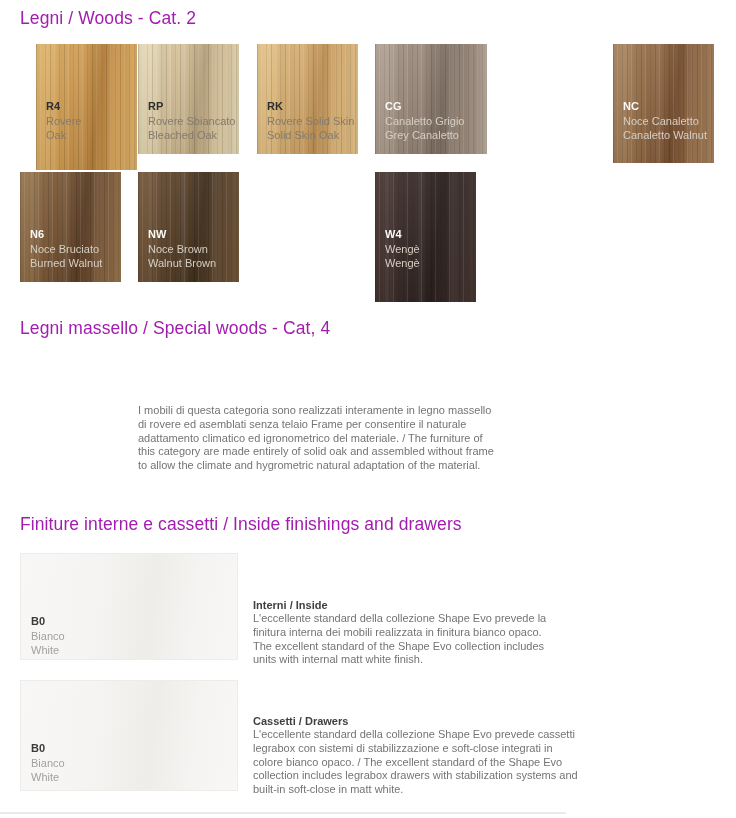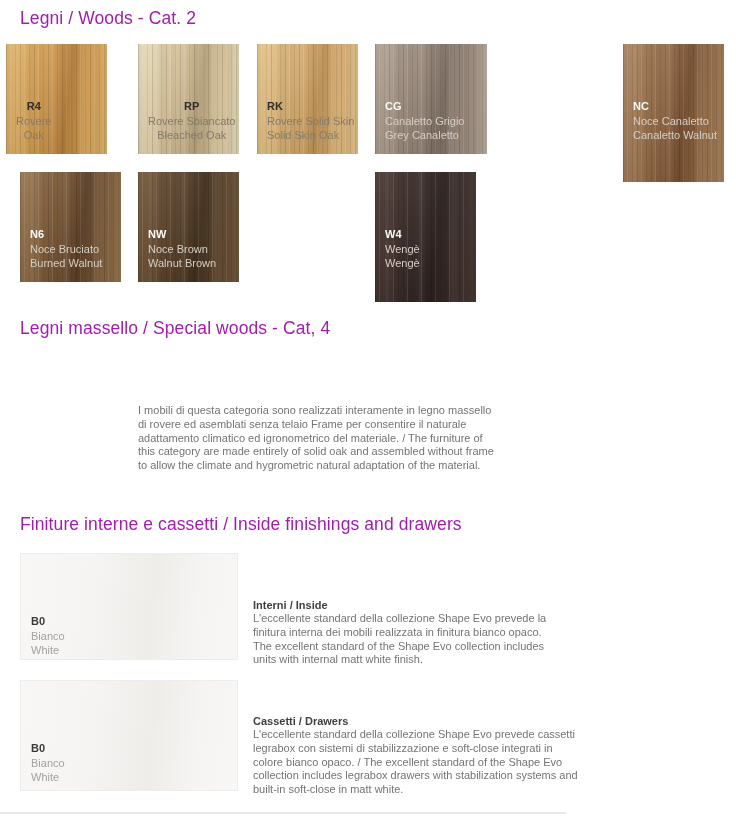--- a/index.html
+++ b/index.html
@@ -80,49 +80,49 @@
   <div class="text-block" style="left:253px;top:714px;width:332px">
     <div class="block-heading">Cassetti / Drawers</div>
     <div class="block-body">L'eccellente standard della collezione Shape Evo prevede cassetti
 legrabox con sistemi di stabilizzazione e soft-close integrati in
 colore bianco opaco. / The excellent standard of the Shape Evo
 collection includes legrabox drawers with stabilization systems and
 built-in soft-close in matt white.</div>
   </div>
 
   <div class="bottom-rule"></div>
-<div class="swatch grain theme-dark" style="left: 6px; top: 44px; width: 101px; height: 110px; background: linear-gradient(97deg, rgb(224, 182, 110) 0%, rgb(212, 160, 85) 34%, rgb(184, 129, 60) 60%, rgb(212, 160, 85) 80%, rgb(224, 182, 110) 100%); text-align: center;">
+<div class="swatch grain theme-dark" style="left: 36px; top: 44px; width: 101px; height: 126px; background: linear-gradient(97deg, rgb(224, 182, 110) 0%, rgb(212, 160, 85) 34%, rgb(184, 129, 60) 60%, rgb(212, 160, 85) 80%, rgb(224, 182, 110) 100%);">
       <div class="swatch-label">
         <div class="code">R4</div>
         <div class="name">Rovere</div>
         <div class="name">Oak</div>
       </div>
     </div>
-    <div class="swatch grain theme-dark" style="left: 138px; top: 44px; width: 101px; height: 110px; background: linear-gradient(97deg, rgb(231, 220, 187) 0%, rgb(217, 197, 157) 34%, rgb(187, 166, 127) 60%, rgb(217, 197, 157) 80%, rgb(231, 220, 187) 100%); text-align: center;">
+    <div class="swatch grain theme-dark" style="left: 138px; top: 44px; width: 101px; height: 110px; background: linear-gradient(97deg, rgb(231, 220, 187) 0%, rgb(217, 197, 157) 34%, rgb(187, 166, 127) 60%, rgb(217, 197, 157) 80%, rgb(231, 220, 187) 100%);">
       <div class="swatch-label">
         <div class="code">RP</div>
         <div class="name">Rovere Sbiancato</div>
         <div class="name">Bleached Oak</div>
       </div>
     </div>
     <div class="swatch grain theme-dark" style="left: 257px; top: 44px; width: 101px; height: 110px; background: linear-gradient(97deg, rgb(230, 196, 139) 0%, rgb(216, 177, 117) 34%, rgb(194, 148, 87) 60%, rgb(216, 177, 117) 80%, rgb(230, 196, 139) 100%);">
       <div class="swatch-label">
         <div class="code">RK</div>
         <div class="name">Rovere Solid Skin</div>
         <div class="name">Solid Skin Oak</div>
       </div>
     </div>
     <div class="swatch grain theme-light" style="left: 375px; top: 44px; width: 112px; height: 110px; background: linear-gradient(97deg, rgb(178, 164, 149) 0%, rgb(156, 139, 125) 34%, rgb(127, 112, 100) 60%, rgb(156, 139, 125) 80%, rgb(178, 164, 149) 100%);">
       <div class="swatch-label">
         <div class="code">CG</div>
         <div class="name">Canaletto Grigio</div>
         <div class="name">Grey Canaletto</div>
       </div>
     </div>
-    <div class="swatch grain theme-light" style="left: 613px; top: 44px; width: 101px; height: 138px; background: linear-gradient(97deg, rgb(170, 134, 97) 0%, rgb(149, 109, 73) 34%, rgb(120, 80, 49) 60%, rgb(149, 109, 73) 80%, rgb(170, 134, 97) 100%); margin-left: 10px;">
+    <div class="swatch grain theme-light" style="left: 613px; top: 44px; width: 101px; height: 119px; background: linear-gradient(97deg, rgb(170, 134, 97) 0%, rgb(149, 109, 73) 34%, rgb(120, 80, 49) 60%, rgb(149, 109, 73) 80%, rgb(170, 134, 97) 100%);">
       <div class="swatch-label">
         <div class="code">NC</div>
         <div class="name">Noce Canaletto</div>
         <div class="name">Canaletto Walnut</div>
       </div>
     </div>
     <div class="swatch grain theme-light" style="left: 20px; top: 172px; width: 101px; height: 110px; background: linear-gradient(97deg, rgb(154, 121, 80) 0%, rgb(125, 90, 57) 34%, rgb(93, 64, 38) 60%, rgb(125, 90, 57) 80%, rgb(154, 121, 80) 100%);">
       <div class="swatch-label">
         <div class="code">N6</div>
         <div class="name">Noce Bruciato</div>

